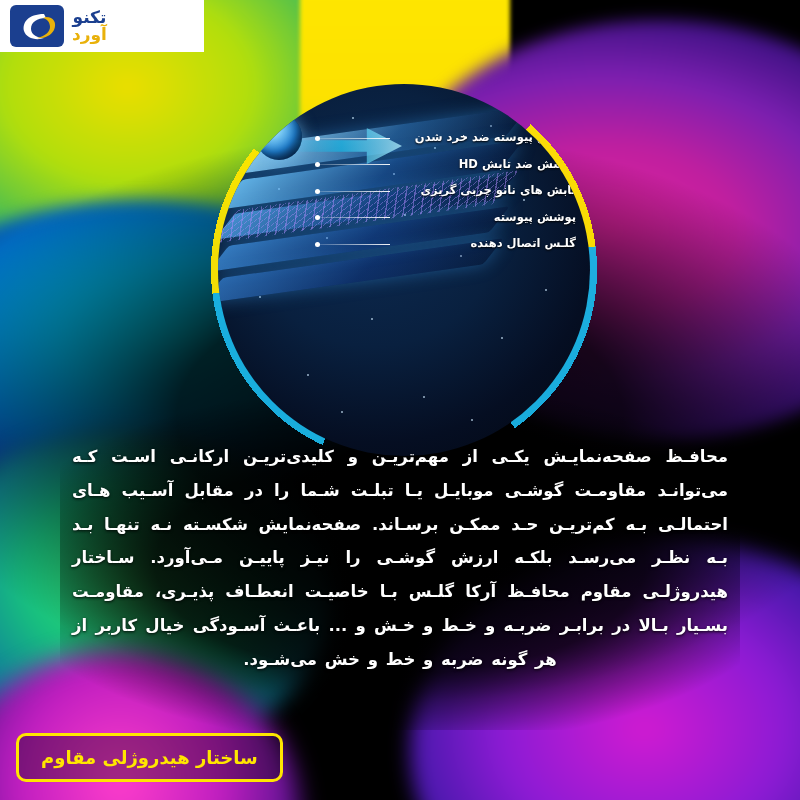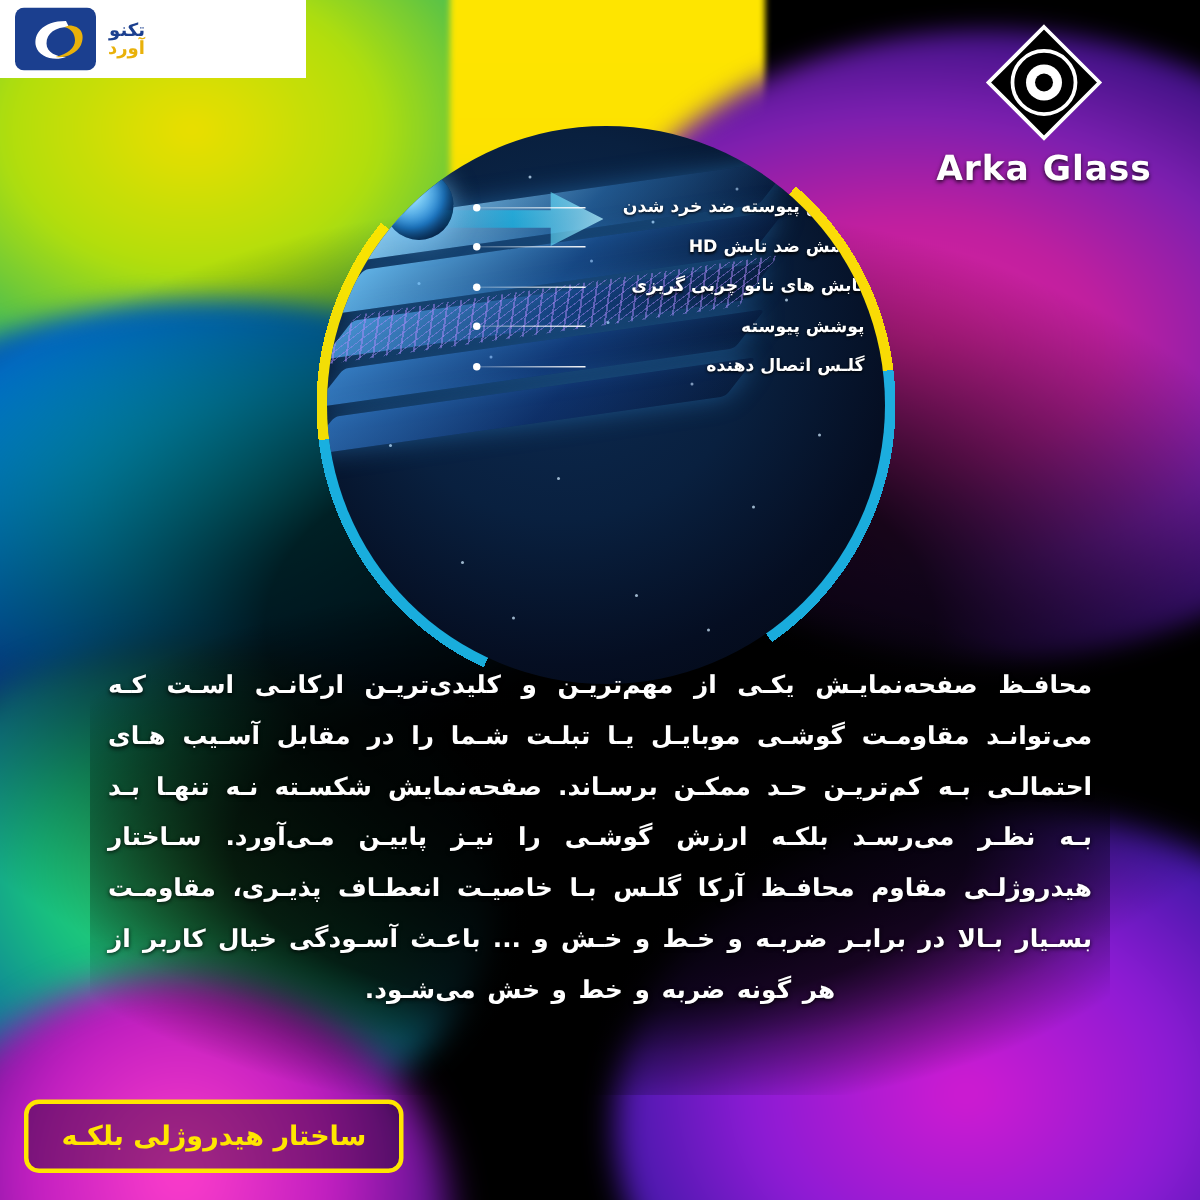--- a/index.html
+++ b/index.html
@@ -126,26 +126,26 @@
     width: 204px;
     height: 52px;
     background: #ffffff;
     display: flex;
     align-items: center;
     justify-content: flex-end;
     padding-left: 6px;
     box-sizing: border-box;
   }
   .tl-words {
-    text-align: right;
+    text-align: center;
     line-height: 1.02;
     margin-right: 20px;
     color: #1b3f8f;
     font-weight: bold;
-    font-size: 12px;
+    font-size: 17px;
     letter-spacing: .5px;
   }
   .tl-words .l2 { color: #e9b10a; }
   .tl-mark {
     width: 54px;
     height: 42px;
     margin-right: 8px;
     margin-left: 4px;
     position: relative;
   }
@@ -369,31 +369,20 @@
     </div>
     <div class="tl-mark">
       <svg viewBox="0 0 54 42" width="54" height="42" aria-hidden="true">
         <rect x="0" y="0" width="54" height="42" rx="6" fill="#1b3f8f"></rect>
         <path d="M34 9 C18 9 12 18 14 26 C16 33 26 36 34 33 C28 33 21 30 21 24 C21 17 27 13 36 13 Z" fill="#ffffff"></path>
         <path d="M36 12 C44 12 47 18 44 25 C41 31 33 34 27 33 C35 31 40 27 40 22 C40 17 37 14 33 13 Z" fill="#e9b10a"></path>
       </svg>
     </div>
   </div>
 
-  <div class="arka">
-    <div class="arka-mark">
-      <svg viewBox="0 0 78 78" width="78" height="78" aria-hidden="true">
-        <polygon points="39,2 76,39 39,76 2,39" fill="#000000" stroke="#ffffff" stroke-width="2.5"></polygon>
-        <circle cx="39" cy="39" r="21" fill="none" stroke="#ffffff" stroke-width="2.5"></circle>
-        <circle cx="39" cy="39" r="12" fill="#ffffff"></circle>
-        <circle cx="39" cy="39" r="6" fill="#000000"></circle>
-      </svg>
-    </div>
-    <div class="arka-name">Arka Glass</div>
-  </div>
 
   <div class="circle-wrap">
     <div class="circle-ring"></div>
     <div class="circle-inner">
 
       <div class="stars">
         <i style="left:22%;top:14%"></i>
           <i style="left:36%;top:9%"></i>
           <i style="left:58%;top:17%"></i>
         <i style="left:73%;top:11%"></i>
@@ -445,15 +434,15 @@
           <span class="lead"></span>
           <span>گلـس اتصال دهنده</span>
         </div>
       </div>
 
     </div>
   </div>
 
   <div class="body-text">محافـظ صفحه‌نمایـش یکـی از مهم‌تریـن و کلیدی‌تریـن ارکانـی اسـت کـه می‌توانـد مقاومـت گوشـی موبایـل یـا تبلـت شـما را در مقابل آسـیب هـای احتمالـی بـه کم‌تریـن حـد ممکـن برسـاند. صفحه‌نمایش شکسـته نـه تنهـا بـد بـه نظـر می‌رسـد بلکـه ارزش گوشـی را نیـز پاییـن مـی‌آورد. سـاختار هیدروژلـی مقاوم محافـظ آرکا گلـس بـا خاصیـت انعطـاف پذیـری، مقاومـت بسـیار بـالا در برابـر ضربـه و خـط و خـش و ... باعـث آسـودگی خیال کاربر از هر گونه ضربه و خط و خش می‌شـود.</div>
 
-  <div class="badge">ساختار هیدروژلی بلکـه</div>
+  <div class="badge">ساختار هیدروژلی مقاوم</div>
 
 </div>
 
 </body></html>

